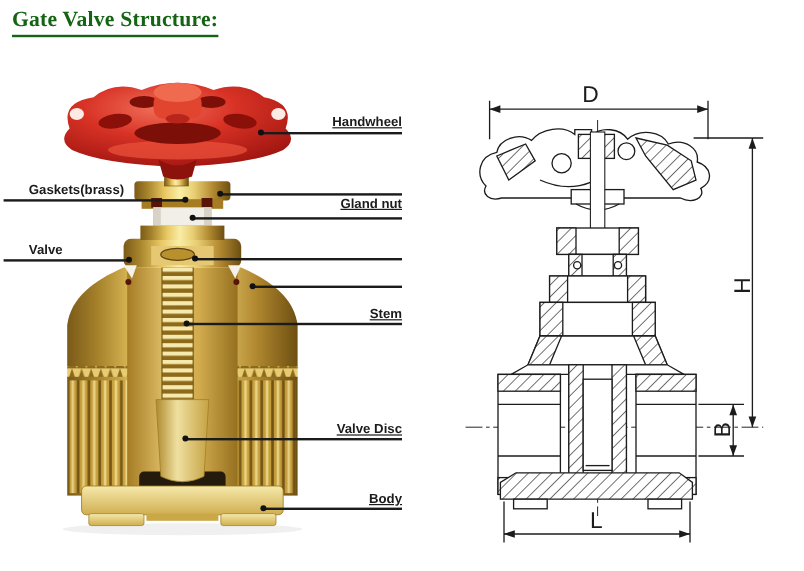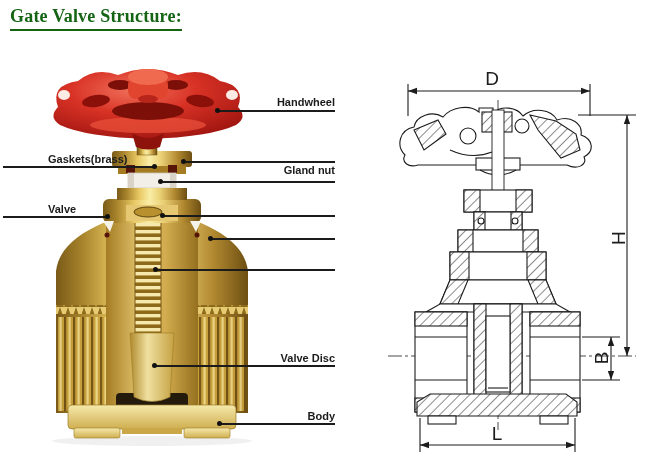--- a/index.html
+++ b/index.html
@@ -4,22 +4,22 @@
 <style>
   html,body{margin:0;padding:0;background:#fff;}
   #stage{position:relative;width:670px;height:476px;background:#ffffff;overflow:hidden;
          font-family:"Liberation Sans",sans-serif;}
   
   #title{position:absolute;left:10px;top:6px;font-family:"Liberation Serif",serif;
          font-weight:bold;font-size:18px;color:#146414;border-bottom:2px solid #146414;
          padding-bottom:2px;letter-spacing:.2px;}
   
   .pl{position:absolute;font-size:11px;font-weight:600;color:#1b1b1b;white-space:nowrap;}
-  .pl.r{width:112px;text-align:right;left:223px;}
-  .pl.l{left:48px;}
+  .pl.r{width:112px;text-align:right;left:223px;text-decoration:underline;}
+  .pl.l{left:24px;}
   .ll{position:absolute;height:1.5px;background:#1b1b1b;}
   .ld{position:absolute;width:5px;height:5px;border-radius:50%;background:#111;}
   svg{position:absolute;}
   .dimtxt{font-family:"Liberation Sans",sans-serif;font-size:19px;fill:#1c1c1c;}
 </style>
 </head>
 <body>
 
 <div id="stage">
 
@@ -147,20 +147,21 @@
     <div class="ld" style="left:152px;top:363px"></div>
   <div class="ll" style="left:219px;top:423px;width:116px"></div>
     <div class="ld" style="left:217px;top:421px"></div>
   <div class="ll" style="left:3px;top:166px;width:152px"></div>
     <div class="ld" style="left:152px;top:164px"></div>
   <div class="ll" style="left:3px;top:216px;width:105px"></div>
     <div class="ld" style="left:105px;top:214px"></div>
 
   <div class="pl r" style="top:96px">Handwheel</div>
   <div class="pl r" style="top:164px">Gland nut</div>
+  <div class="pl r" style="top:256px">Stem</div>
   <div class="pl r" style="top:352px">Valve Disc</div>
   <div class="pl r" style="top:410px">Body</div>
   <div class="pl l" style="top:153px">Gaskets(brass)</div>
   <div class="pl l" style="top:203px">Valve</div>
 
   <svg style="left:380px;top:58px" width="290" height="418" viewBox="0 0 290 418">
     <defs>
       <pattern id="hatch" width="7" height="7" patternUnits="userSpaceOnUse" patternTransform="rotate(45)">
         <rect width="7" height="7" fill="#ffffff"></rect>
         <line x1="0" y1="0" x2="0" y2="7" stroke="#2a2a2a" stroke-width="1.1"></line>

